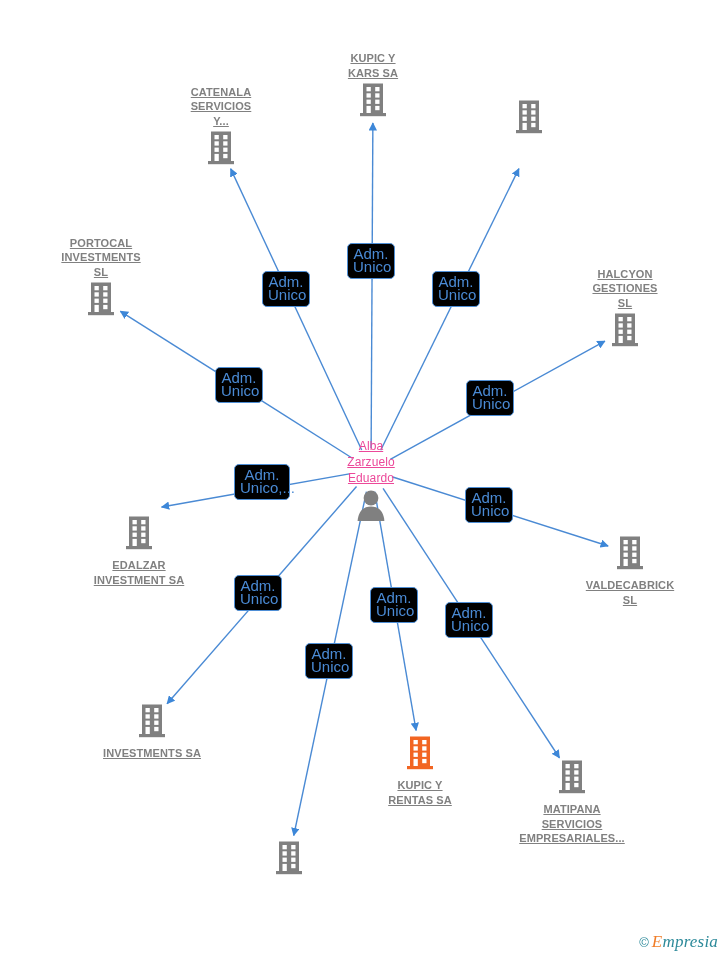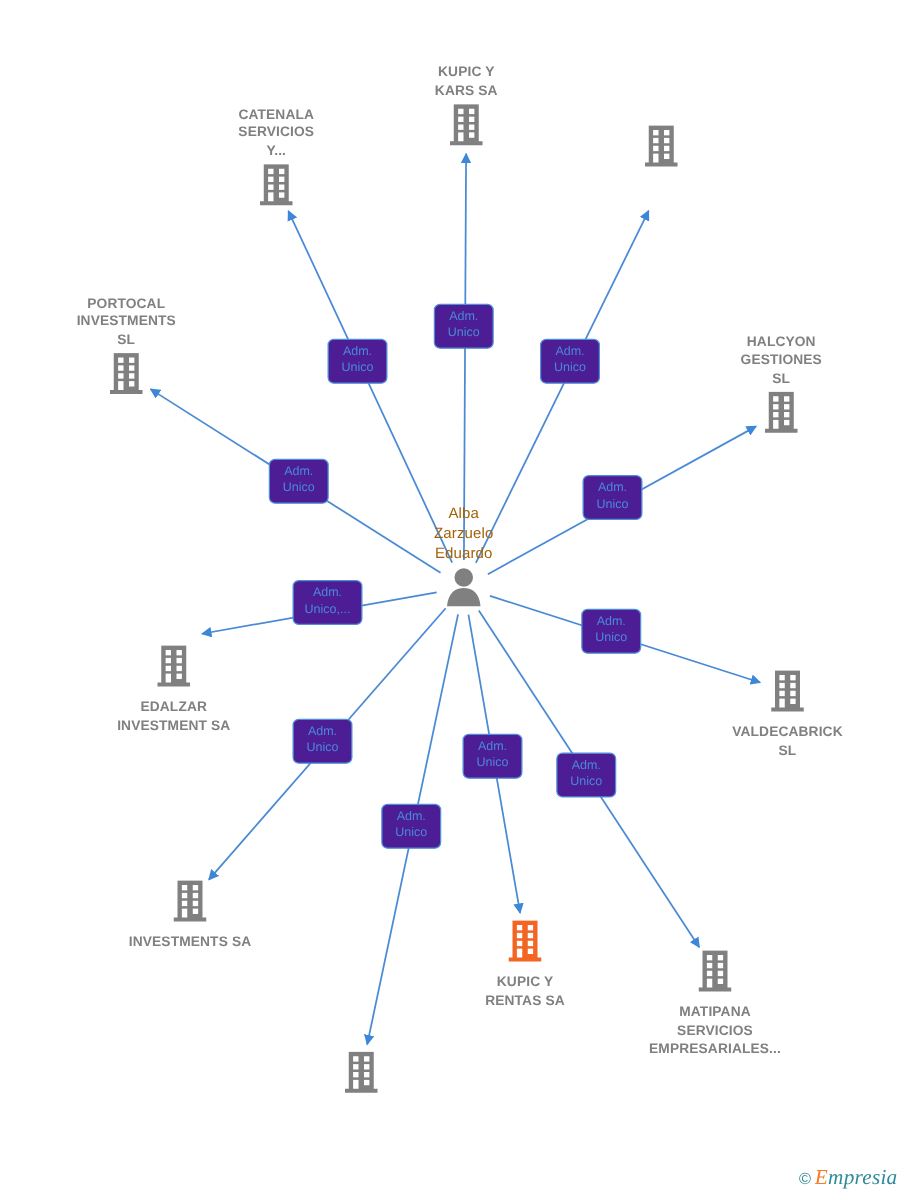--- a/index.html
+++ b/index.html
@@ -38,37 +38,38 @@
     display: block;
     margin: 0 auto;
   }
   .node .caption {
     display: block;
     font-size: 11px;
     line-height: 14.5px;
     color: #808080;
     letter-spacing: .1px;
     white-space: pre-line;
+    text-decoration: underline;
   }
   .node.company .caption { font-weight: 700; }
-  .node.person  .caption { font-weight: 400; font-size: 12px; line-height: 16px; color: #a16207; }
+  .node.person  .caption { font-weight: 400; font-size: 12px; line-height: 16px; color: #ec4899; margin-top: 36px; }
 
   .node.cap-above .caption { margin-bottom: 2px; }
   .node.cap-below .caption { margin-top: 3px; }
 
   
   .elabel {
     position: absolute;
     z-index: 4;
     box-sizing: border-box;
     border: 1.3px solid #4f8fd6;
     border-radius: 5px;
-    background: #4c1d95;
+    background: #000000;
     color: #4a8ad4;
-    font-size: 10px;
+    font-size: 15px;
     line-height: 12.5px;
     text-align: center;
     padding: 4px 5px 5px;
     width: 48px;
     margin-left: -24px;
     margin-top: -16px;
     white-space: pre-line;
   }
   .elabel.wide { width: 56px; margin-left: -28px; }
 

